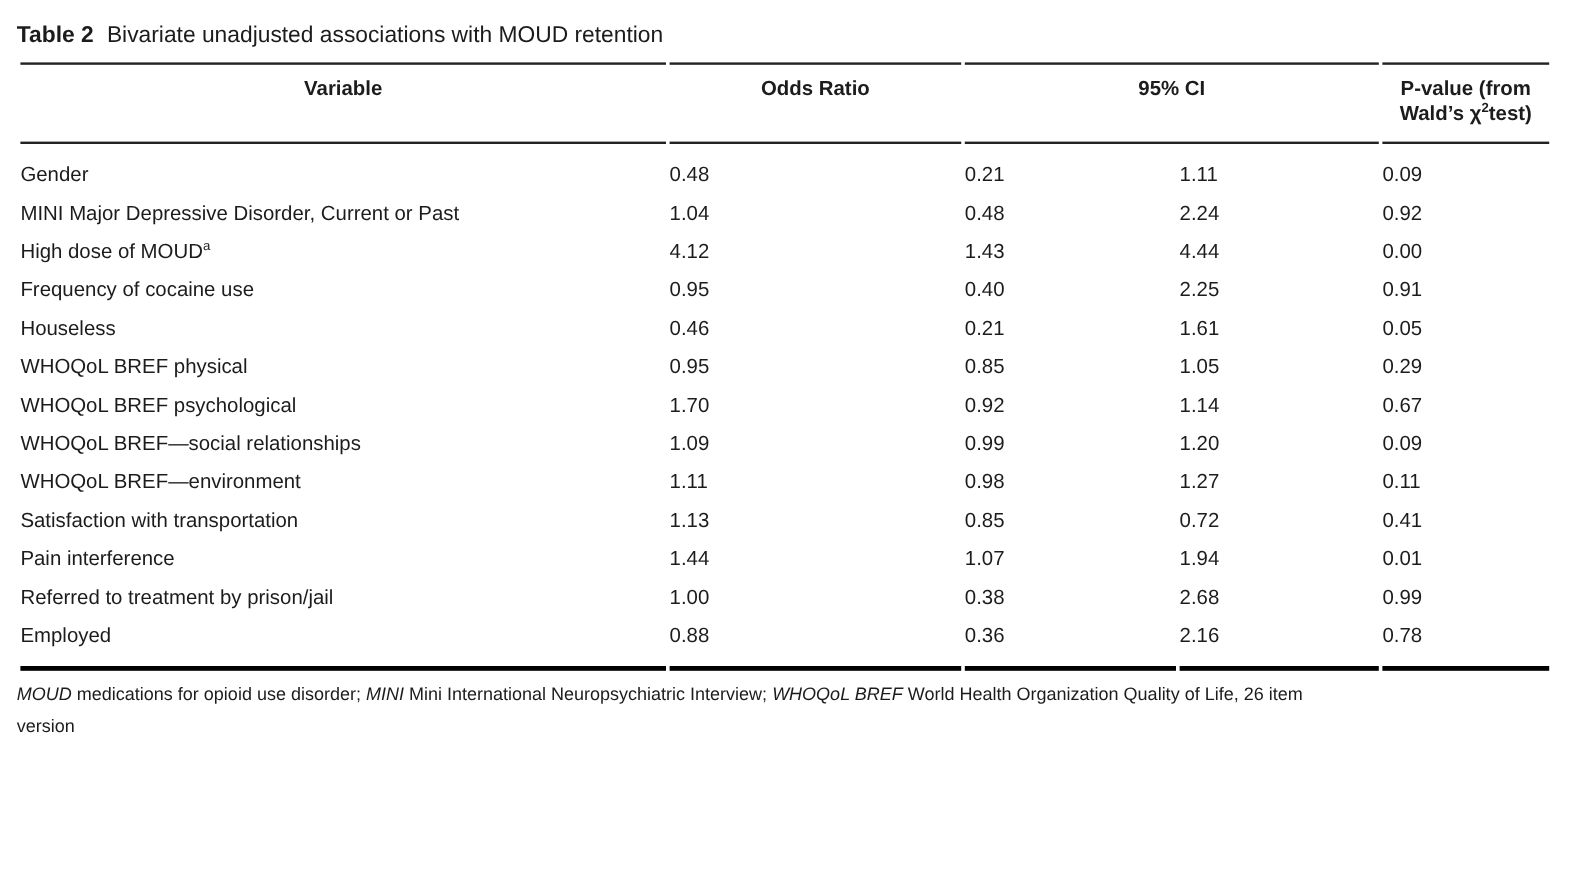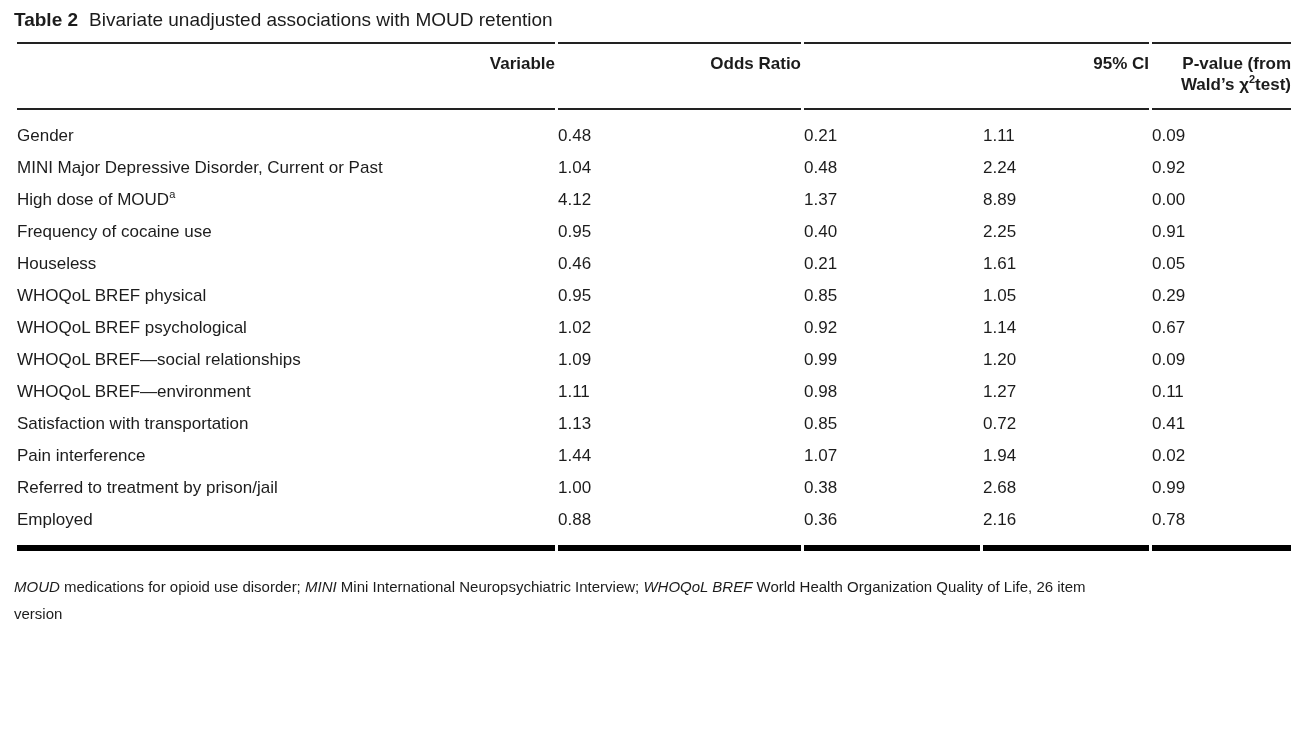--- a/index.html
+++ b/index.html
@@ -8,21 +8,21 @@
     background: #ffffff;
   }
   .page {
     position: relative;
     width: 1308px;
     height: 742px;
     background: #ffffff;
     font-family: "Liberation Sans", sans-serif;
     color: #1c1c1c;
     box-sizing: border-box;
-    padding: 6px 14px 0 14px;
+    padding: 16px 14px 0 14px;
     overflow: hidden;
   }
   .title {
     font-size: 19px;
     line-height: 24px;
     margin: 2px 0 10px 0;
     white-space: nowrap;
   }
   .title-label {
     font-weight: bold;
@@ -34,47 +34,47 @@
     border-collapse: separate;
     border-spacing: 3px 0;
     font-size: 17px;
   }
   col.c-var  { width: 538px; }
   col.c-or   { width: 243px; }
   col.c-cilo { width: 176px; }
   col.c-cihi { width: 166px; }
   col.c-p    { width: 139px; }
   thead th {
-    text-align: right;
+    text-align: center;
     font-weight: bold;
     vertical-align: top;
     border-top: 2px solid #222222;
     border-bottom: 2px solid #222222;
     padding: 9px 0 13px 0;
     line-height: 21px;
   }
   tbody td {
     height: 32px;
     padding: 0;
     vertical-align: middle;
     line-height: 20px;
   }
   tbody tr:first-child td { padding-top: 10px; }
   tbody tr:last-child td {
     padding-bottom: 9px;
-    border-bottom: 6px solid #000000;
+    border-bottom: 4px solid #000000;
   }
   sup {
     font-size: 11px;
     line-height: 0;
     vertical-align: super;
   }
   .footnotes {
     width: 1280px;
-    margin-top: 22px;
+    margin-top: 6px;
   }
   .fn {
     font-size: 15px;
     line-height: 27px;
   }
   .fn-a {
     margin-top: 5px;
     line-height: 22px;
   }
   .it { font-style: italic; }
@@ -116,22 +116,22 @@
         <tr>
           <td>MINI Major Depressive Disorder, Current or Past</td>
           <td>1.04</td>
           <td>0.48</td>
           <td>2.24</td>
           <td>0.92</td>
         </tr>
         <tr>
           <td>High dose of MOUD<sup>a</sup></td>
           <td>4.12</td>
-          <td>1.37</td>
-          <td>8.89</td>
+          <td>1.43</td>
+          <td>4.44</td>
           <td>0.00</td>
         </tr>
         <tr>
           <td>Frequency of cocaine use</td>
           <td>0.95</td>
           <td>0.40</td>
           <td>2.25</td>
           <td>0.91</td>
         </tr>
         <tr>
@@ -143,21 +143,21 @@
         </tr>
         <tr>
           <td>WHOQoL BREF physical</td>
           <td>0.95</td>
           <td>0.85</td>
           <td>1.05</td>
           <td>0.29</td>
         </tr>
         <tr>
           <td>WHOQoL BREF psychological</td>
-          <td>1.02</td>
+          <td>1.70</td>
           <td>0.92</td>
           <td>1.14</td>
           <td>0.67</td>
         </tr>
         <tr>
           <td>WHOQoL BREF—social relationships</td>
           <td>1.09</td>
           <td>0.99</td>
           <td>1.20</td>
           <td>0.09</td>
@@ -174,21 +174,21 @@
           <td>1.13</td>
           <td>0.85</td>
           <td>0.72</td>
           <td>0.41</td>
         </tr>
         <tr>
           <td>Pain interference</td>
           <td>1.44</td>
           <td>1.07</td>
           <td>1.94</td>
-          <td>0.02</td>
+          <td>0.01</td>
         </tr>
         <tr>
           <td>Referred to treatment by prison/jail</td>
           <td>1.00</td>
           <td>0.38</td>
           <td>2.68</td>
           <td>0.99</td>
         </tr>
         <tr>
           <td>Employed</td>

